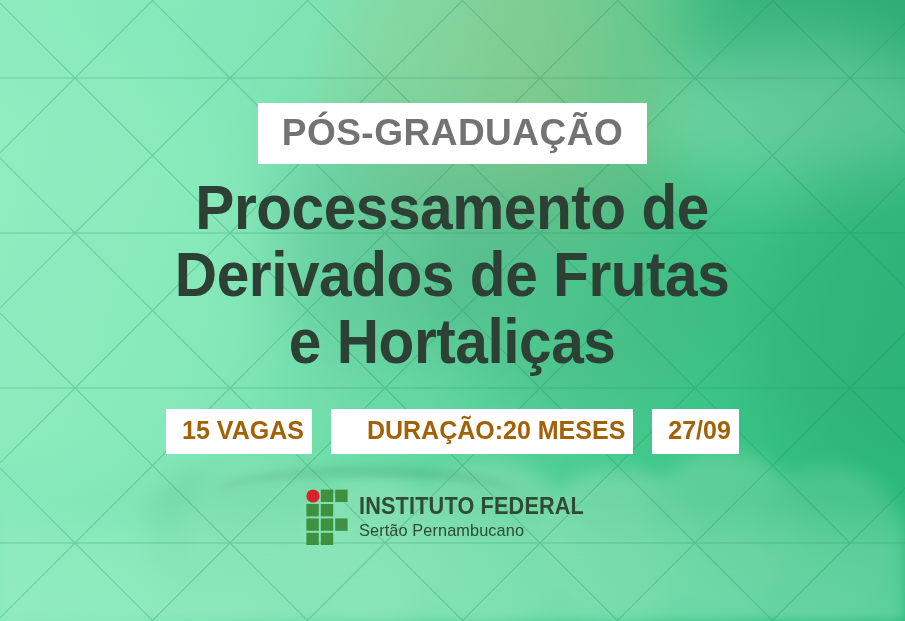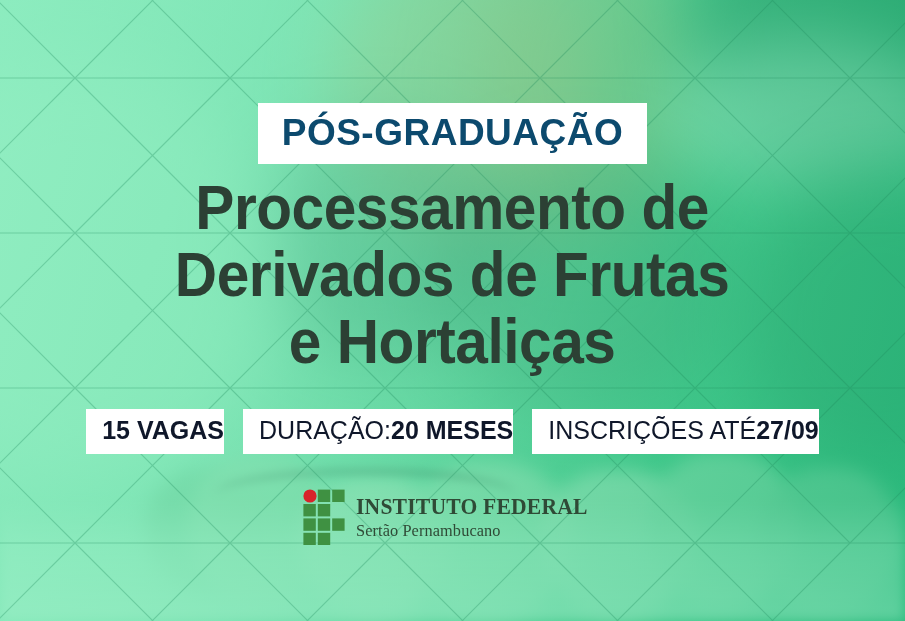--- a/index.html
+++ b/index.html
@@ -143,21 +143,21 @@
     position: absolute;
     inset: 0;
     display: flex;
     flex-direction: column;
     align-items: center;
   }
 
   .eyebrow-badge {
     margin-top: 103px;
     background: #ffffff;
-    color: #0c4a6e;
+    color: #737373;
     font-size: 37px;
     font-weight: bold;
     letter-spacing: 0.5px;
     line-height: 1;
     padding: 11px 24px 13px 24px;
     white-space: nowrap;
   }
 
   .title {
     margin-top: 10px;
@@ -179,30 +179,30 @@
     left: 0;
     width: 100%;
     display: flex;
     justify-content: center;
     align-items: stretch;
     gap: 19px;
   }
 
   .info-badge {
     background: #ffffff;
-    color: #0f172a;
+    color: #a16207;
     font-size: 25px;
     line-height: 1;
-    padding: 9px 0 11px 16px;
+    padding: 9px 8px 11px 16px;
     white-space: nowrap;
     display: flex;
     align-items: center;
   }
   .info-badge.bold { font-weight: bold; }
-  .info-badge .lead { font-weight: normal; }
+  .info-badge .lead { font-weight: bold; margin-left: 20px; }
   .info-badge .strong { font-weight: bold; }
 
   
   .logo {
     position: absolute;
     top: 489px;
     left: 0;
     width: 100%;
     display: flex;
     justify-content: center;
@@ -217,21 +217,20 @@
     position: relative;
     width: 42px;
     height: 56px;
   }
   .logo-mark svg { display: block; }
 
   .logo-text {
     display: flex;
     flex-direction: column;
     line-height: 1;
-    font-family: Liberation Serif, serif;
   }
   .logo-title {
     color: #2f4a36;
     font-size: 23px;
     font-weight: bold;
     letter-spacing: 0.2px;
     transform: scaleX(0.94);
     transform-origin: left center;
   }
   .logo-sub {
@@ -372,21 +371,20 @@
       <div class="info-badge bold">
         <span class="strong">15 VAGAS</span>
       </div>
 
       <div class="info-badge">
         <span class="lead">DURAÇÃO: </span>
           <span class="strong">20 MESES</span>
       </div>
 
       <div class="info-badge">
-        <span class="lead">INSCRIÇÕES ATÉ </span>
           <span class="strong">27/09</span>
       </div>
 
     </div>
 
     <div class="logo">
       <div class="logo-inner">
         <div class="logo-mark">
           <svg width="42" height="56" viewBox="0 0 42 56" xmlns="http://www.w3.org/2000/svg">
 

